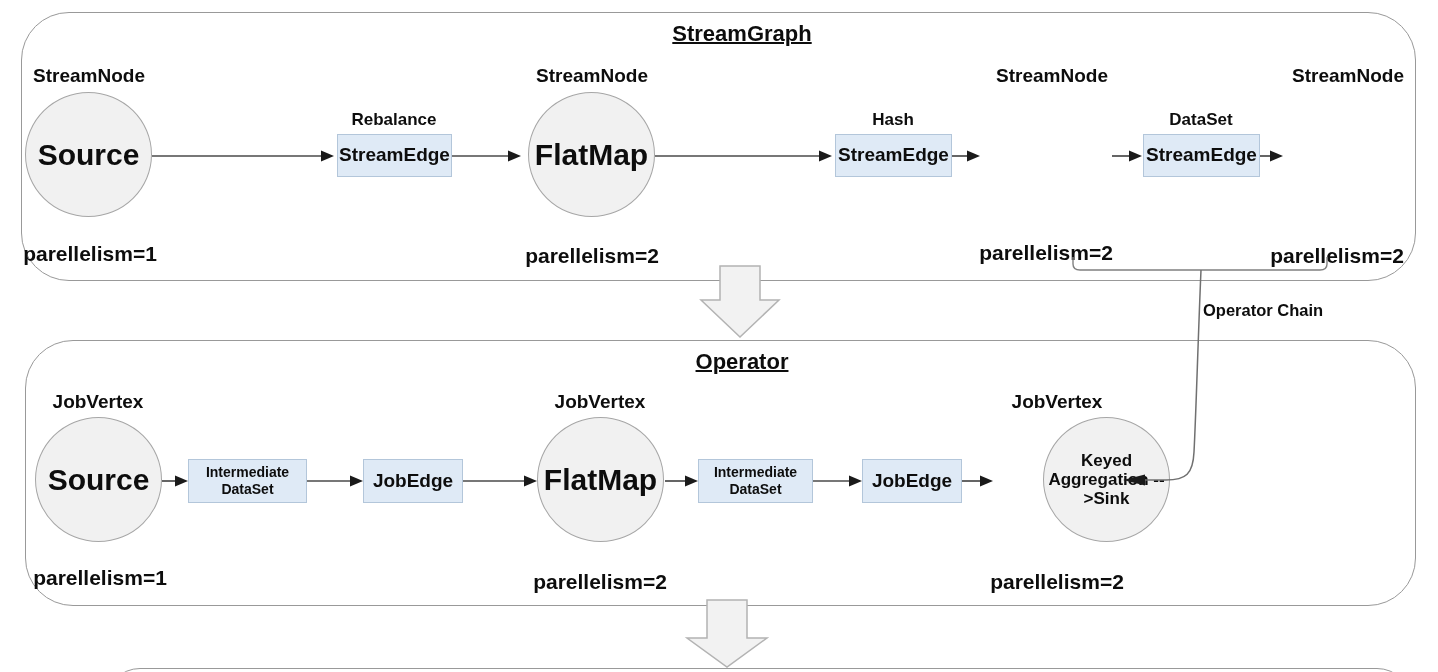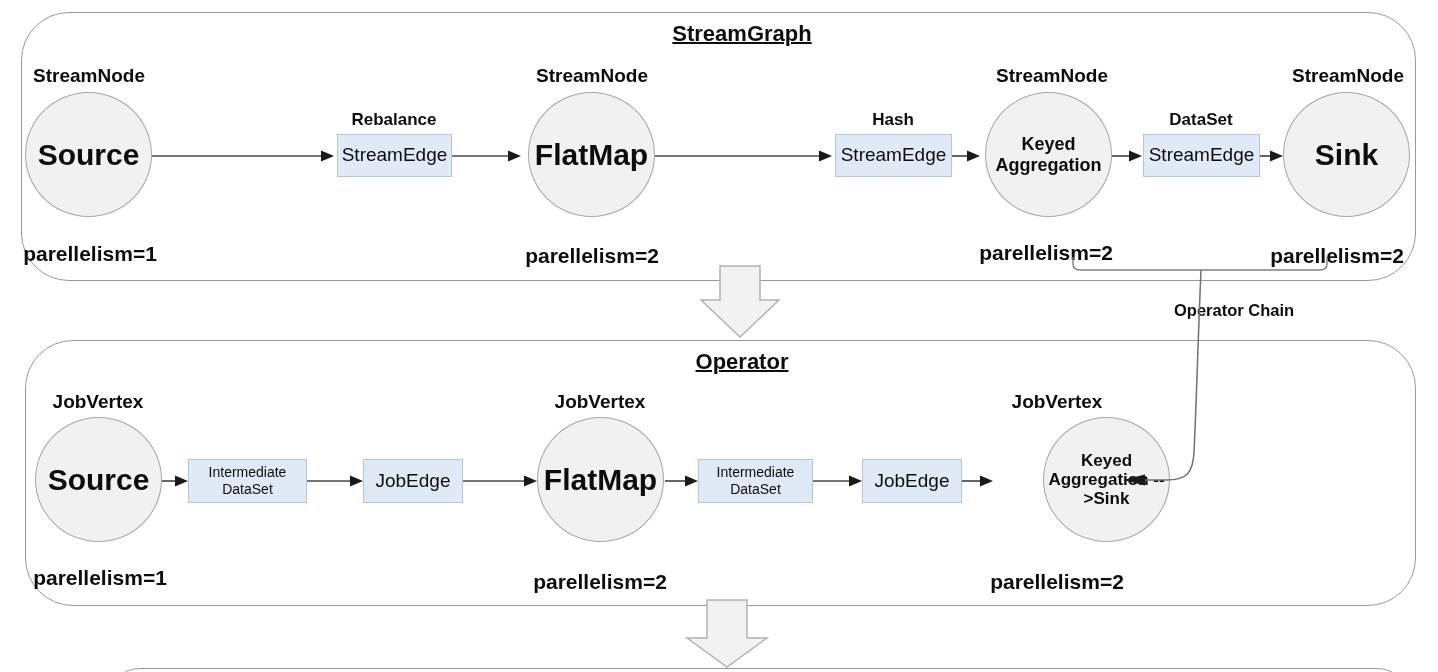--- a/index.html
+++ b/index.html
@@ -16,21 +16,21 @@
           display:flex;align-items:center;justify-content:center;text-align:center;}
   .circle .nm{font-weight:bold;font-size:30px;line-height:1.12;}
   .circle .nm.md{font-size:18px;width:118px;}
   .circle .nm.sm{font-size:17px;width:118px;}
 
   .type-label{position:absolute;transform:translateX(-50%);font-size:19px;font-weight:bold;white-space:nowrap;}
   .par-label{position:absolute;transform:translateX(-50%);font-size:21px;font-weight:bold;white-space:nowrap;}
 
   .edge-box{position:absolute;background:#dfeaf6;border:1.5px solid #b3c6da;box-sizing:border-box;
             display:flex;align-items:center;justify-content:center;text-align:center;}
-  .edge-box .lbl{font-weight:normal;font-size:19px;line-height:1.1;}
+  .edge-box .lbl{font-weight:bold;font-size:19px;line-height:1.1;}
   .edge-box .lbl.sm{font-size:14px;line-height:1.25;width:110px;}
   .strategy-label{position:absolute;transform:translateX(-50%);font-size:17px;font-weight:bold;white-space:nowrap;}
 
   .chain-label{position:absolute;font-size:16.5px;font-weight:bold;white-space:nowrap;}
 
   svg.overlay{position:absolute;left:0;top:0;pointer-events:none;}
 </style>
 </head>
 <body>
 
@@ -42,26 +42,20 @@
   <div class="type-label" style="left:89px;top:65px;">StreamNode</div>
   <div class="type-label" style="left:592px;top:65px;">StreamNode</div>
   <div class="type-label" style="left:1052px;top:65px;">StreamNode</div>
   <div class="type-label" style="left:1348px;top:65px;">StreamNode</div>
 
   <div class="circle" style="left:25px;top:92px;">
     <span class="nm">Source</span>
   </div>
   <div class="circle" style="left:528px;top:92px;">
     <span class="nm">FlatMap</span>
-  </div>
-  <div class="circle" style="left:985px;top:92px;">
-    <span class="nm md">Keyed Aggregation</span>
-  </div>
-  <div class="circle" style="left:1283px;top:92px;">
-    <span class="nm">Sink</span>
   </div>
 
   <div class="strategy-label" style="left:394px;top:110px;">Rebalance</div>
   <div class="edge-box" style="left:337px;top:134px;width:115px;height:43px;">
     <span class="lbl">StreamEdge</span>
   </div>
 
   <div class="strategy-label" style="left:893px;top:110px;">Hash</div>
   <div class="edge-box" style="left:835px;top:134px;width:117px;height:43px;">
     <span class="lbl">StreamEdge</span>
@@ -104,21 +98,21 @@
     <span class="lbl sm">Intermediate DataSet</span>
   </div>
   <div class="edge-box" style="left:862px;top:459px;width:100px;height:44px;">
     <span class="lbl">JobEdge</span>
   </div>
 
   <div class="par-label" style="left:100px;top:566px;">parellelism=1</div>
   <div class="par-label" style="left:600px;top:570px;">parellelism=2</div>
   <div class="par-label" style="left:1057px;top:570px;">parellelism=2</div>
 
-  <div class="chain-label" style="left:1174px;top:301px;">Operator Chain</div>
+  <div class="chain-label" style="left:1203px;top:301px;">Operator Chain</div>
 
   <div class="graph-box" style="left:105px;top:668px;width:1307px;height:70px;border-radius:42px;"></div>
 
   <svg class="overlay" width="1438" height="672" viewBox="0 0 1438 672">
 
     
     <g stroke="#4a4a4a" stroke-width="1.7">
       <line x1="152" y1="156" x2="322" y2="156"></line>
       <line x1="452" y1="156" x2="509" y2="156"></line>
       <line x1="655" y1="156" x2="820" y2="156"></line>

